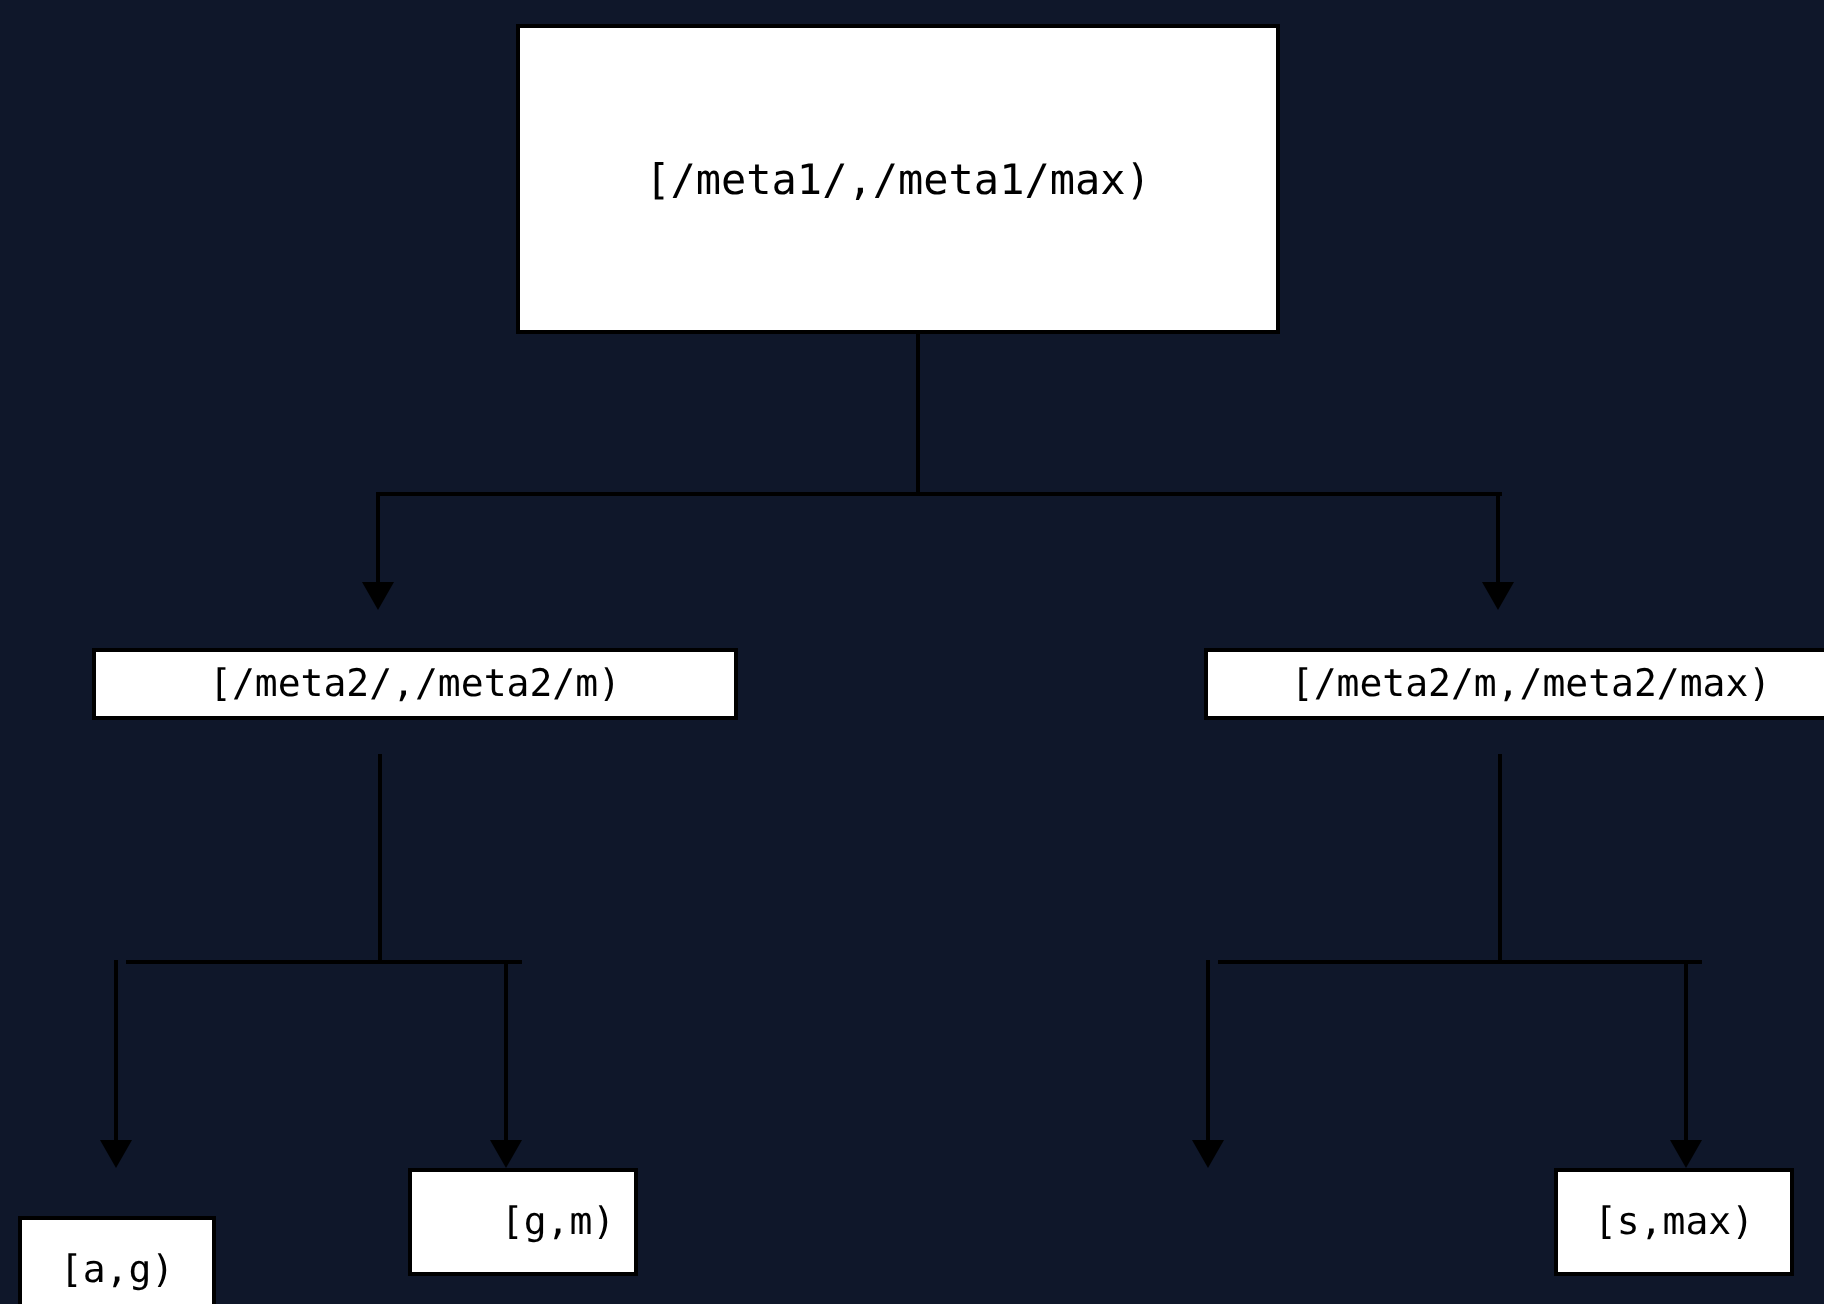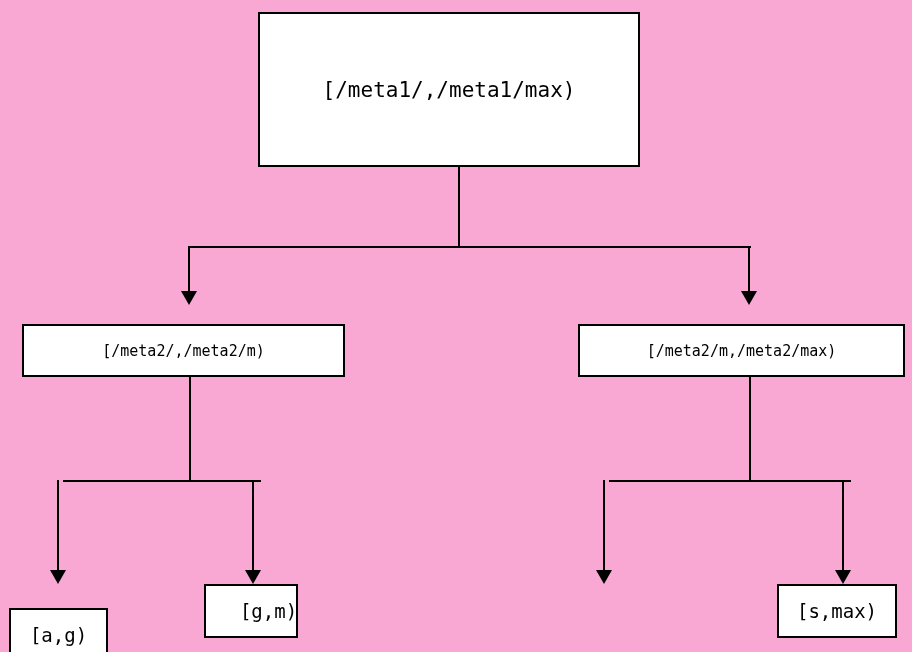--- a/index.html
+++ b/index.html
@@ -5,21 +5,21 @@
 <style>
   html, body {
     margin: 0;
     padding: 0;
     background: #ffffff;
   }
   #diagram-root {
     position: relative;
     width: 912px;
     height: 652px;
-    background: #f9a8d4;
+    background: #0f172a;
     overflow: hidden;
     font-family: "DejaVu Sans Mono", "Liberation Mono", monospace;
   }
   .node-box {
     position: absolute;
     box-sizing: border-box;
     border: 2px solid #000000;
     background: #ffffff;
     display: flex;
     align-items: center;
@@ -30,38 +30,39 @@
   }
   .node-root {
     left: 258px;
     top: 12px;
     width: 382px;
     height: 155px;
     font-size: 21px;
   }
   .node-mid {
     top: 324px;
-    height: 53px;
-    font-size: 15px;
+    height: 36px;
+    font-size: 19px;
+    margin-left: 24px;
   }
   .node-mid-left {
     left: 22px;
     width: 323px;
   }
   .node-mid-right {
     left: 578px;
     width: 327px;
   }
   .node-leaf {
     top: 584px;
     height: 54px;
     font-size: 19px;
   }
   .leaf-ag   { left: 9px;   width: 99px; margin-top: 24px; }
-  .leaf-gm   { left: 204px; width: 94px; padding-left: 35px; }
+  .leaf-gm   { left: 204px; width: 115px; padding-left: 35px; }
   .leaf-ms   { left: 553px; width: 99px; }
   .leaf-smax { left: 777px; width: 120px; text-align: center; }
 
   
   .conn-v {
     position: absolute;
     width: 2px;
     background: #000000;
   }
   .conn-h {

